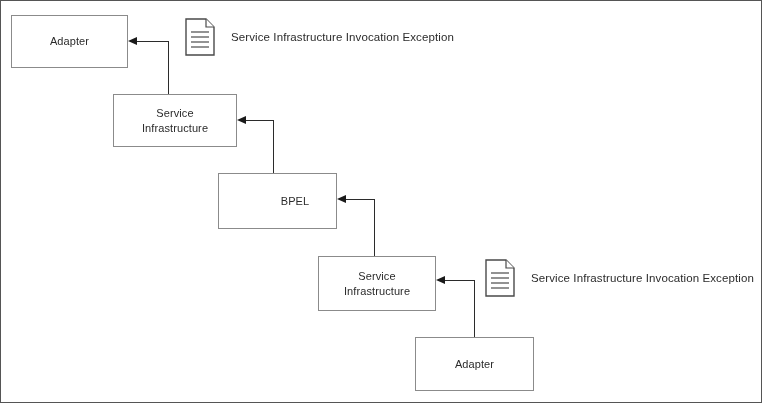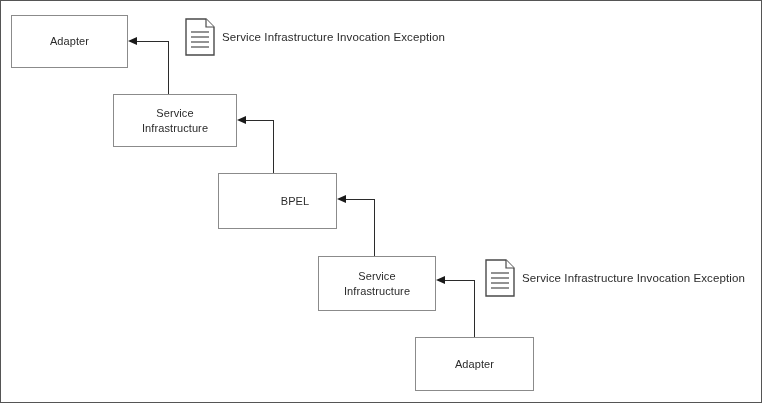--- a/index.html
+++ b/index.html
@@ -48,21 +48,21 @@
     width: 0;
     height: 0;
     border-top: 4px solid transparent;
     border-bottom: 4px solid transparent;
     border-right: 9px solid #1a1a1a;
   }
   .note {
     position: absolute;
     display: flex;
     align-items: center;
-    gap: 7px;
+    gap: 16px;
   }
   .note .doc-icon {
     flex: 0 0 auto;
     display: block;
   }
   .note .note-text {
     font-size: 11.5px;
     color: #2b2b2b;
     white-space: nowrap;
     letter-spacing: 0.1px;

